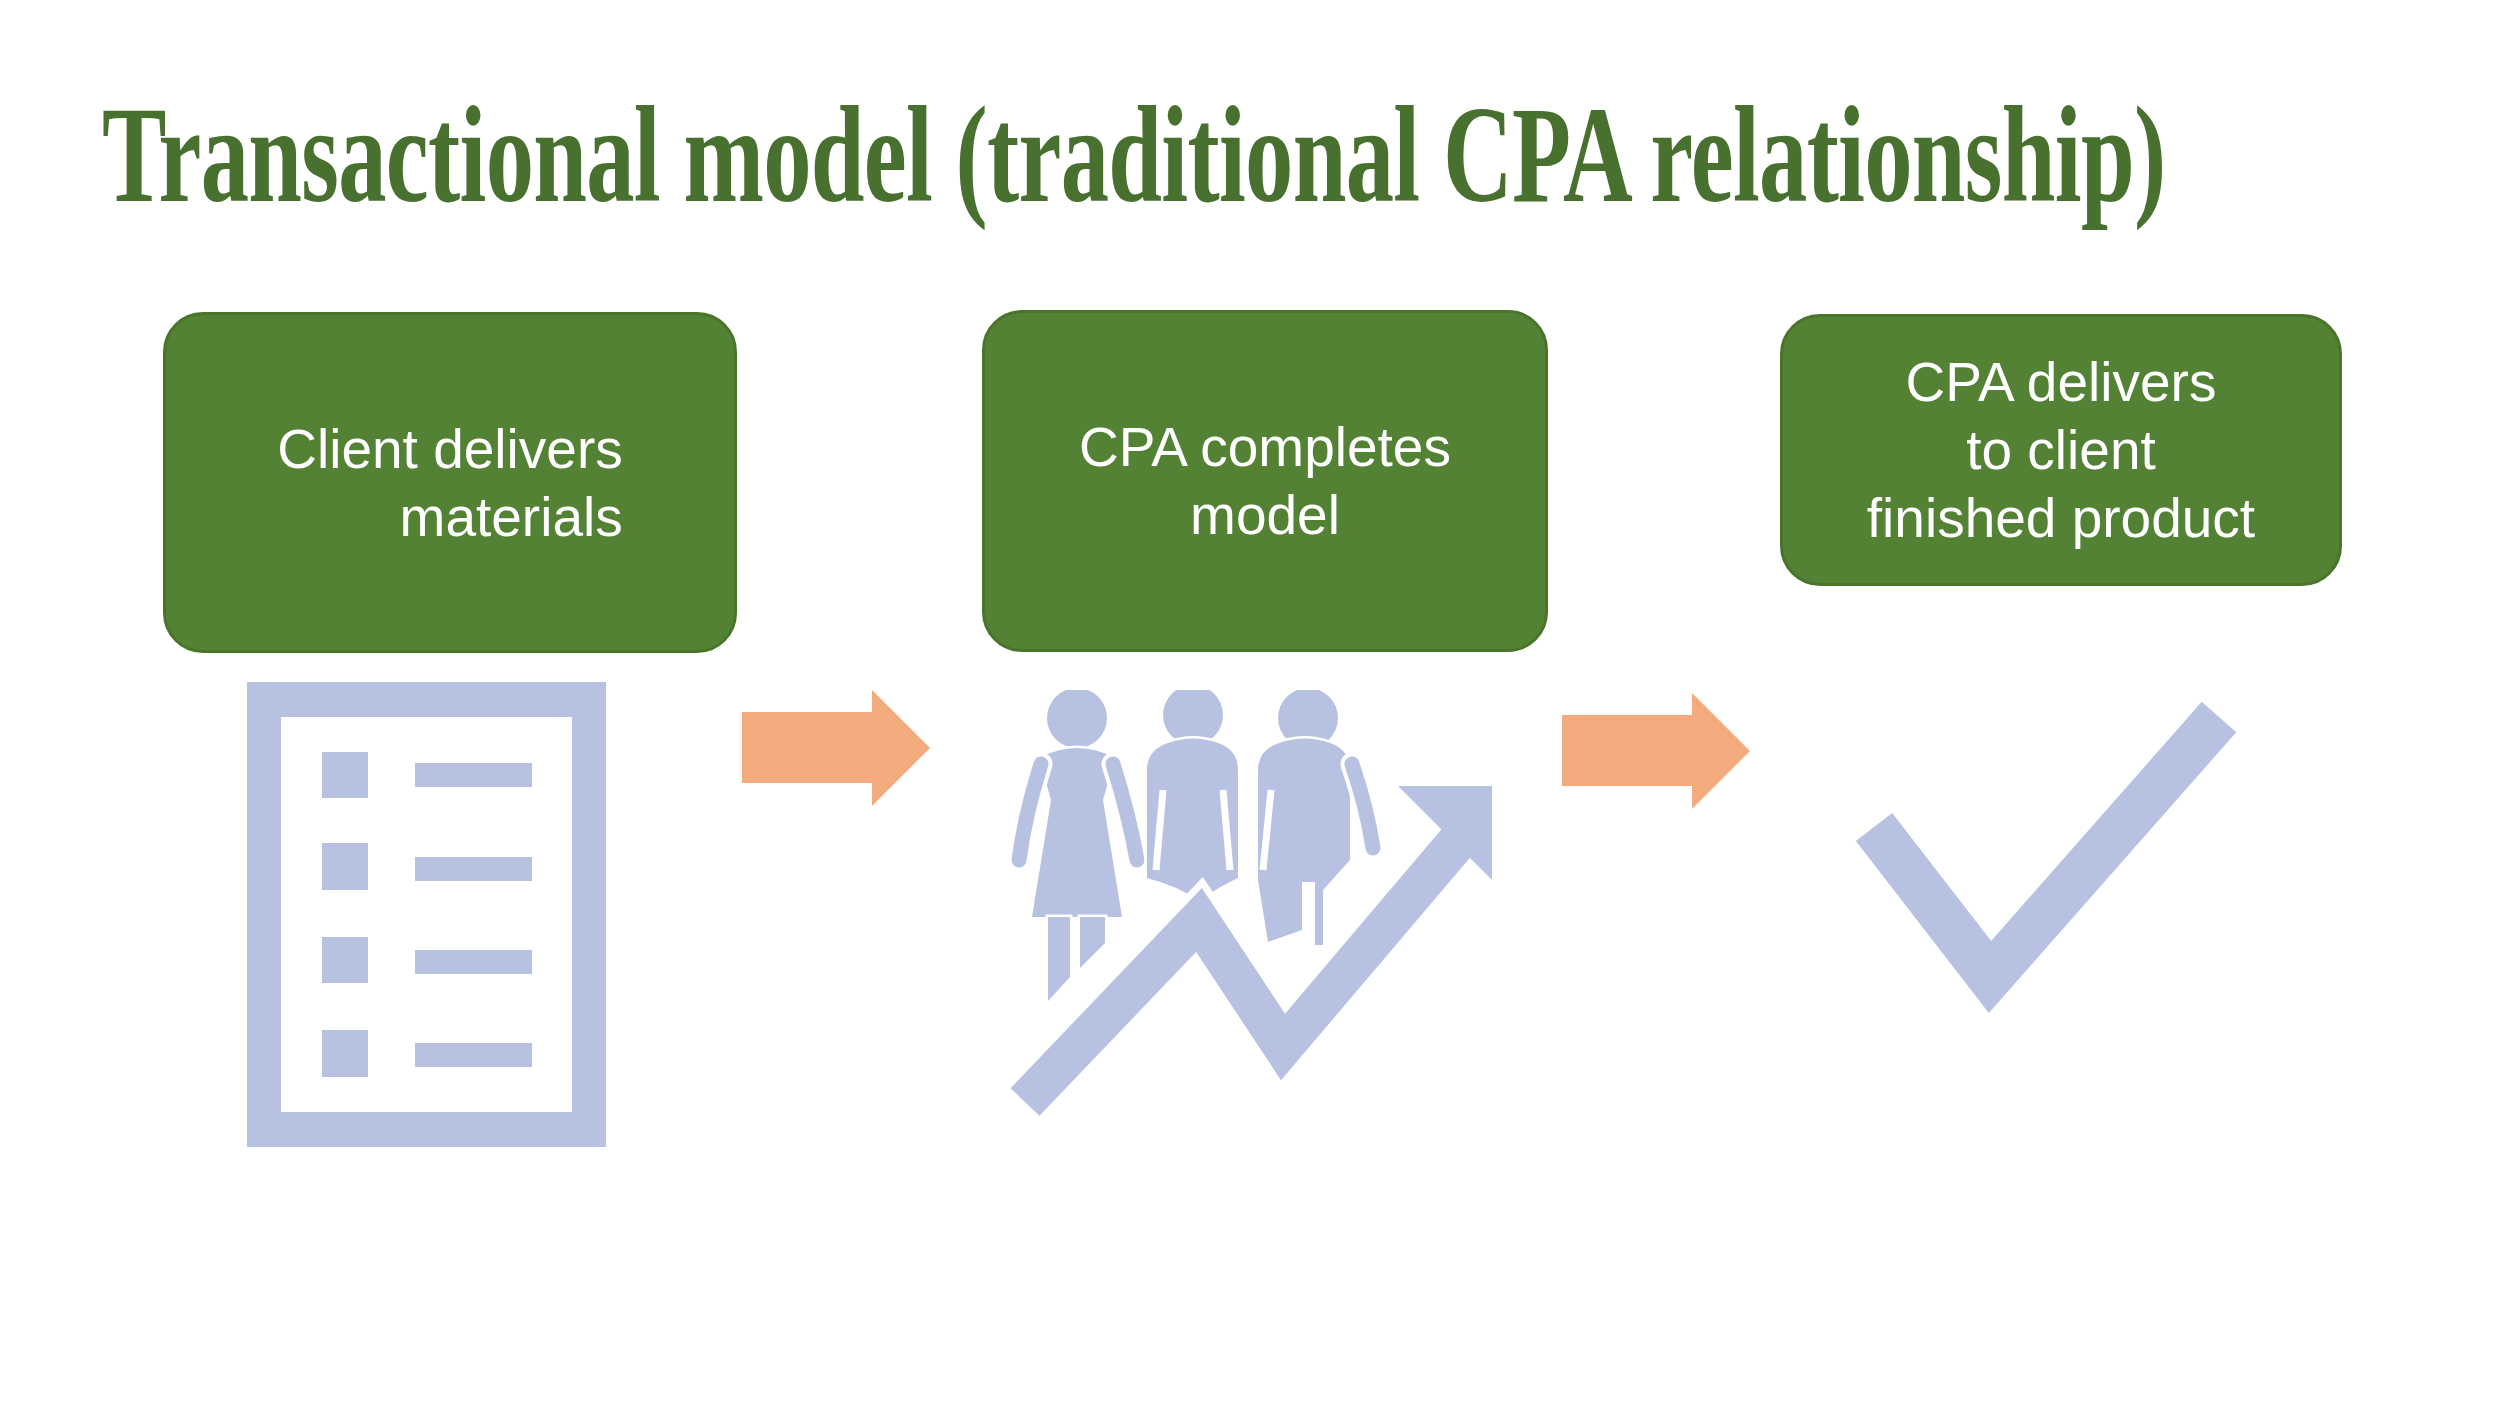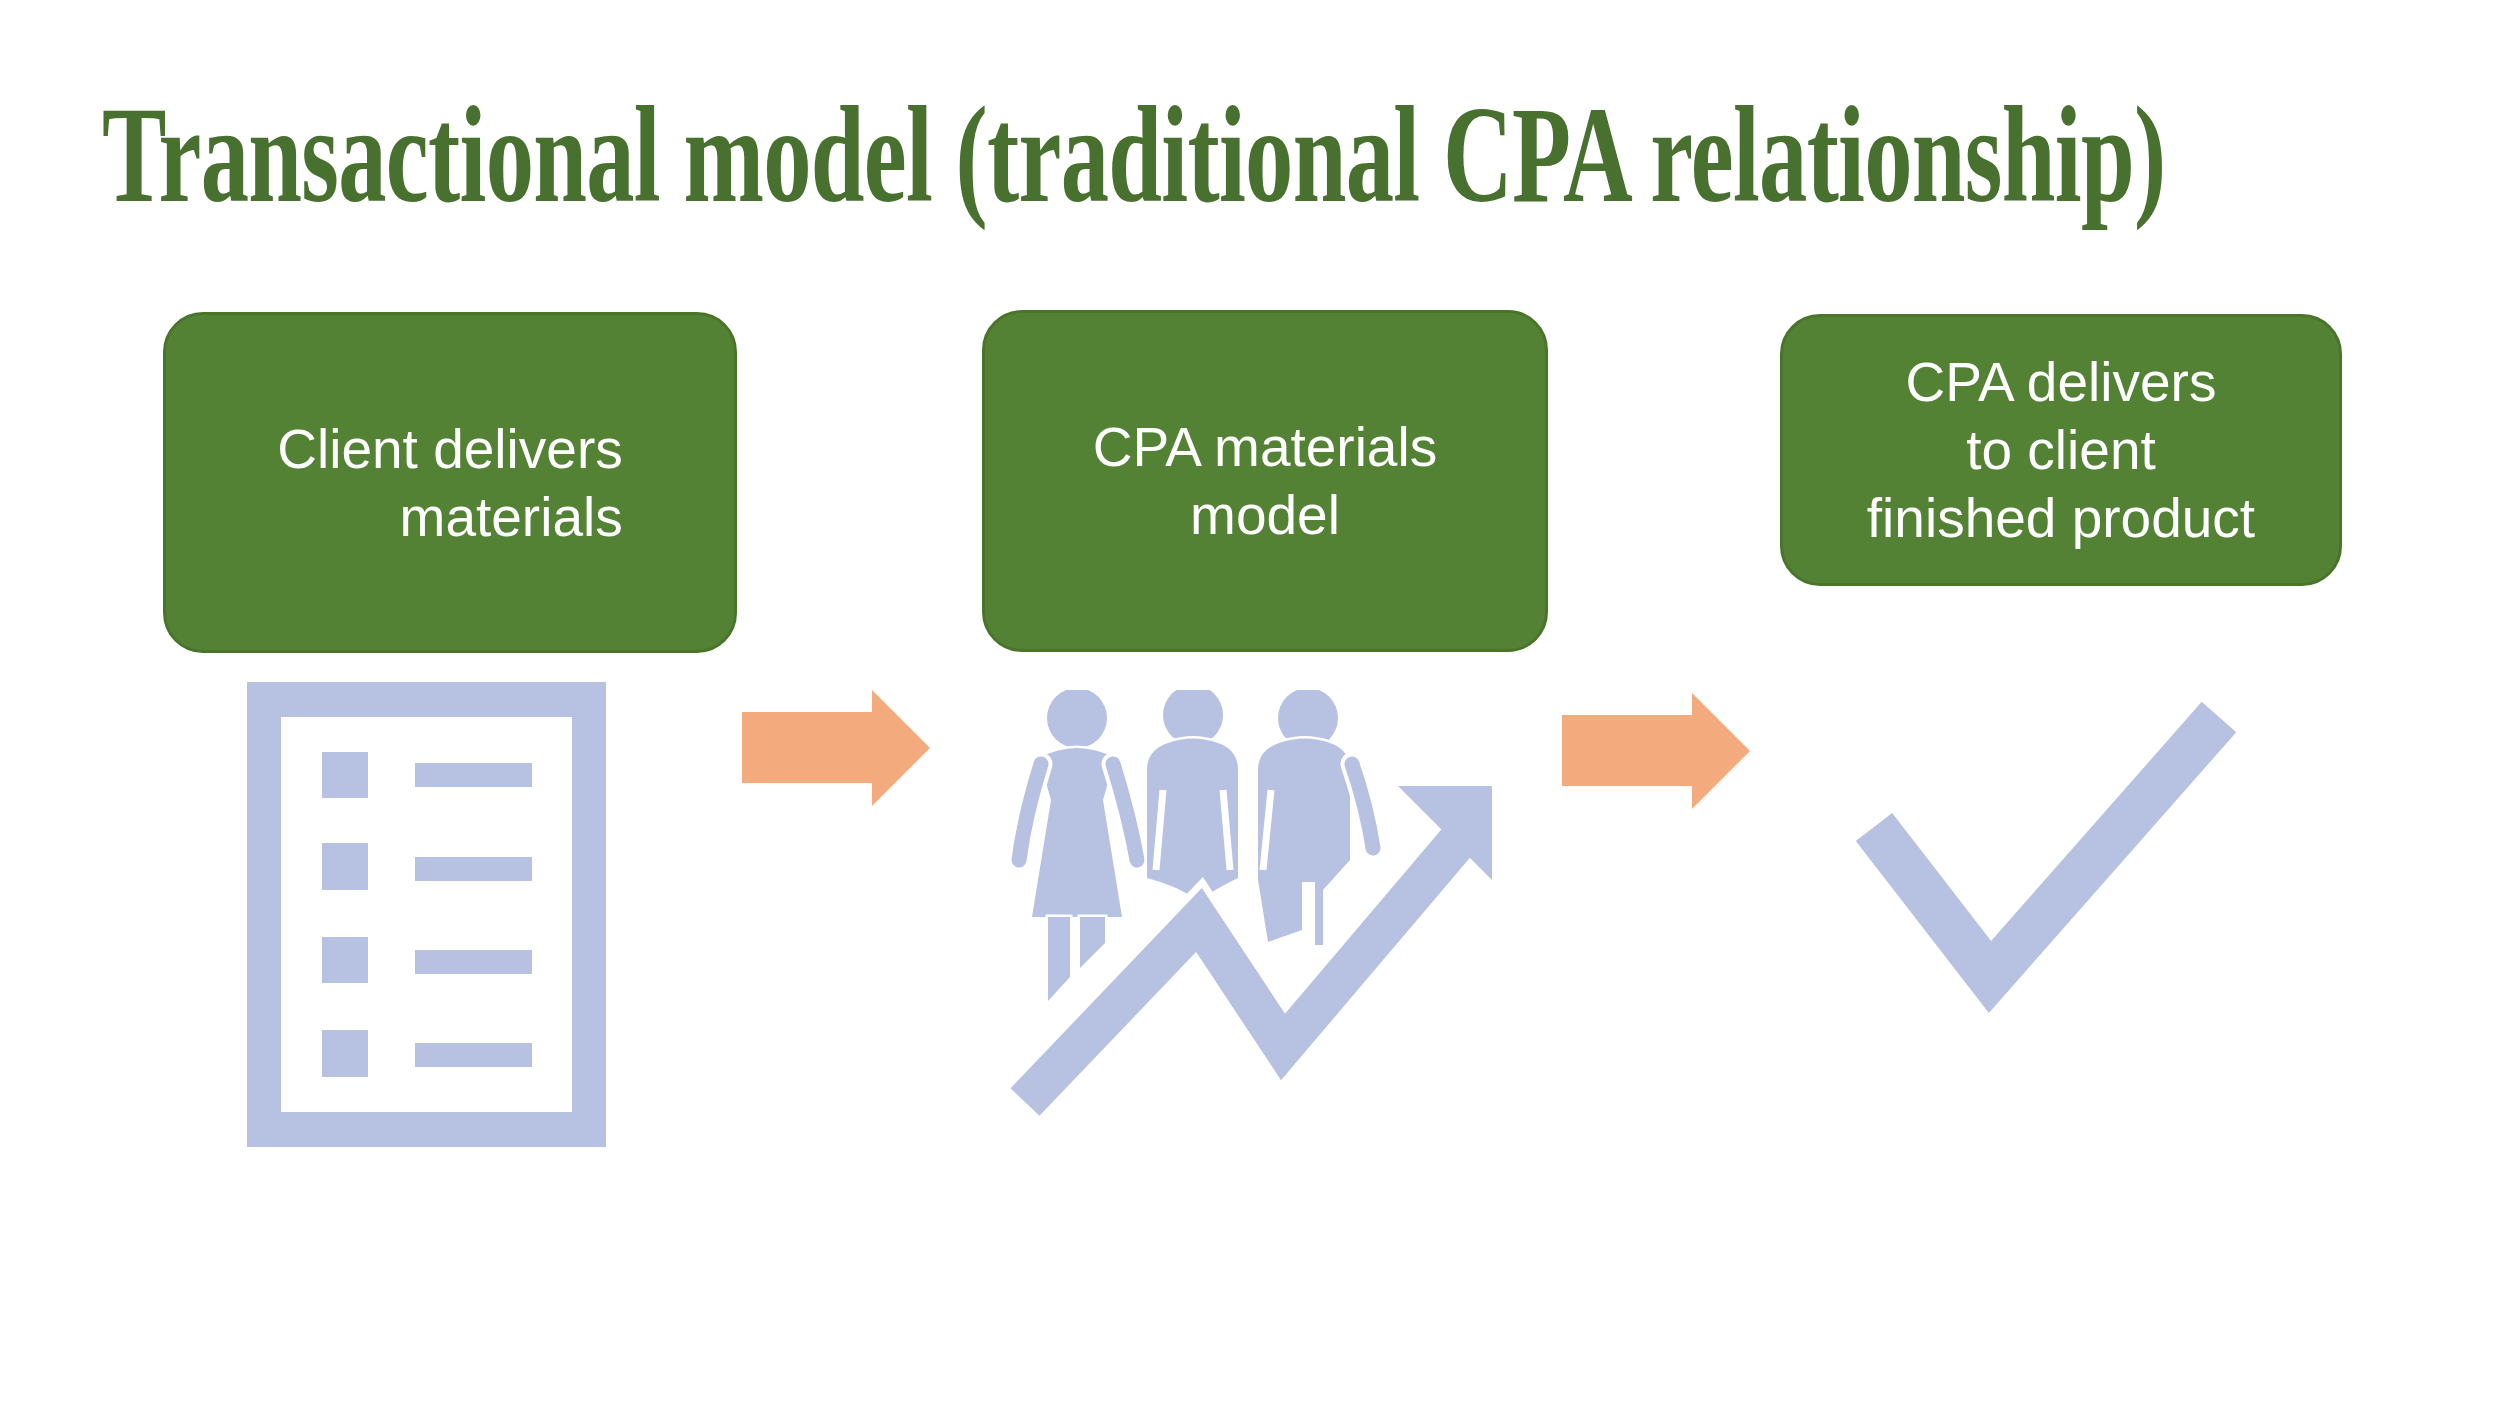--- a/index.html
+++ b/index.html
@@ -60,21 +60,21 @@
 
   <div class="step-box box1">
     <div>
       <span class="line">Client delivers</span>
       <span class="line">materials</span>
     </div>
   </div>
 
   <div class="step-box box2">
     <div>
-      <span class="line">CPA materials</span>
+      <span class="line">CPA completes</span>
       <span class="line">model</span>
     </div>
   </div>
 
   <div class="step-box box3">
     <div>
       <span class="line">CPA delivers</span>
       <span class="line">to client</span>
       <span class="line">finished product</span>
     </div>

